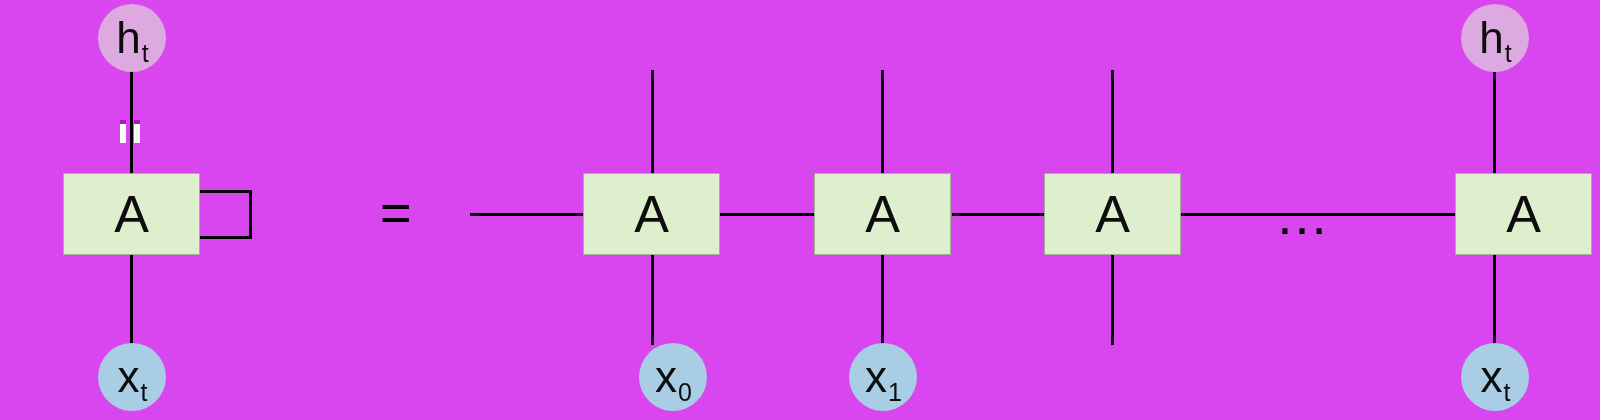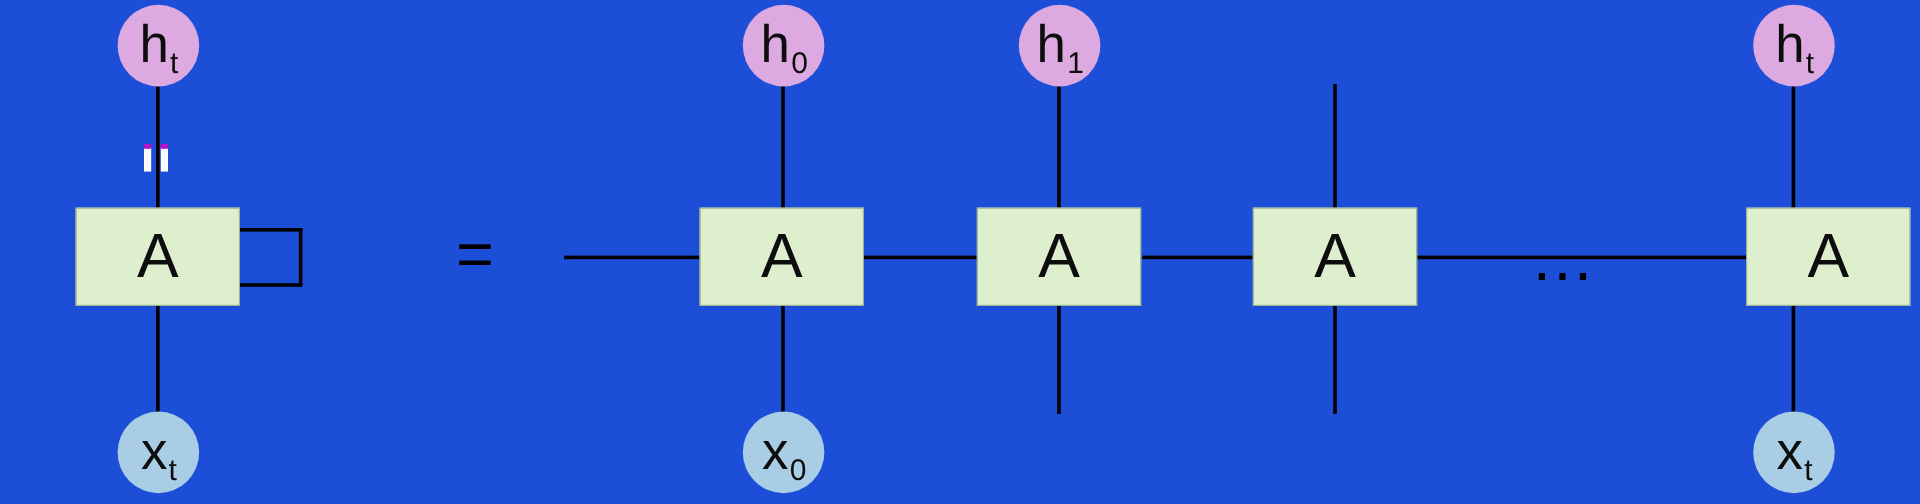--- a/index.html
+++ b/index.html
@@ -8,21 +8,21 @@
     padding: 0;
     background: #000000;
   }
   body {
     font-family: "Liberation Sans", sans-serif;
   }
   #canvas {
     position: relative;
     width: 1600px;
     height: 420px;
-    background: #1d4ed8;
+    background: #d946ef;
     overflow: hidden;
   }
 
   
   .node {
     position: absolute;
     display: flex;
     align-items: center;
     justify-content: center;
     box-sizing: border-box;
@@ -160,49 +160,44 @@
   <div class="connector h-conn" style="left:720px; top:213px; width:94px;"></div>
   <div class="connector h-conn" style="left:952px; top:213px; width:92px;"></div>
   <div class="connector h-conn" style="left:1181px; top:213px; width:274px;"></div>
   <div class="connector h-conn" style="left:470px; top:213px; width:113px;"></div>
 
   <div class="glyph-black" style="left:1275px; top:188px;">…</div>
 
   <div class="connector v-conn" style="left:651px; top:70px; height:104px;"></div>
   <div class="connector v-conn" style="left:651px; top:255px; height:90px;"></div>
 
-  <div class="node state-circle" style="left:619px; top:4px;">
-    <span class="lbl">
-      <span class="base">h</span><span class="sub">0</span>
-    </span>
-  </div>
 
   <div class="node cell-box" style="left:583px; top:173px;">
     <span class="cell-label">A</span>
   </div>
 
-  <div class="node input-circle" style="left:619px; top:343px;justify-content:center;">
+  <div class="node input-circle" style="left:639px; top:343px;justify-content:center;">
     <span class="lbl">
       <span class="base">x</span><span class="sub">0</span>
     </span>
   </div>
 
   <div class="connector v-conn" style="left:881px; top:70px; height:104px;"></div>
   <div class="connector v-conn" style="left:881px; top:255px; height:90px;"></div>
 
-  <div class="node state-circle" style="left:849px; top:4px;">
-    <span class="lbl">
-      <span class="base">h</span><span class="sub">1</span>
-    </span>
-  </div>
 
   <div class="node cell-box" style="left:814px; top:173px;">
     <span class="cell-label">A</span>
   </div>
 
+  <div class="node input-circle" style="left:849px; top:343px;">
+    <span class="lbl">
+      <span class="base">x</span><span class="sub">1</span>
+    </span>
+  </div>
 
   <div class="connector v-conn" style="left:1111px; top:70px; height:104px;"></div>
   <div class="connector v-conn" style="left:1111px; top:255px; height:90px;"></div>
 
 
   <div class="node cell-box" style="left:1044px; top:173px;">
     <span class="cell-label">A</span>
   </div>
 
 

